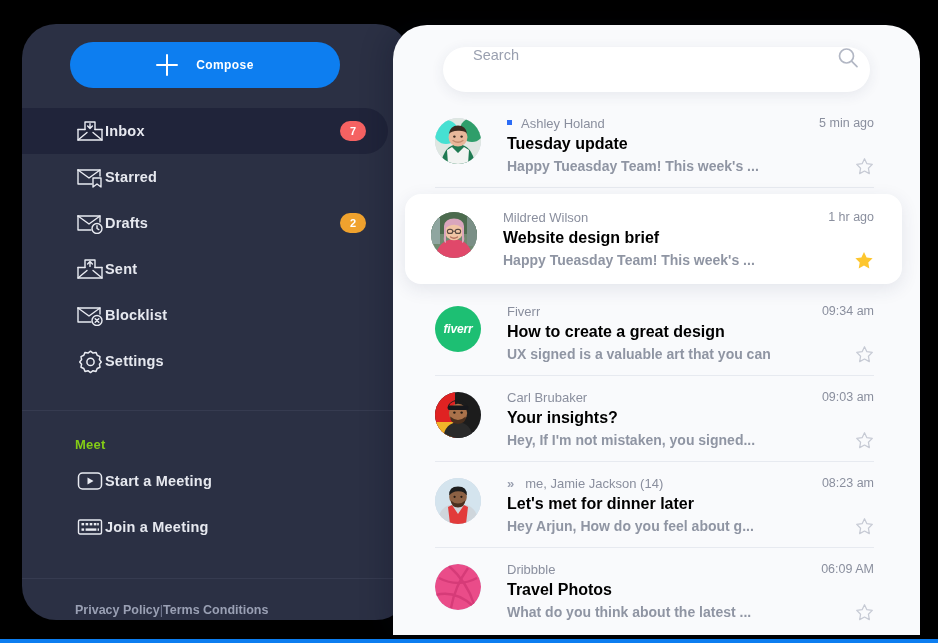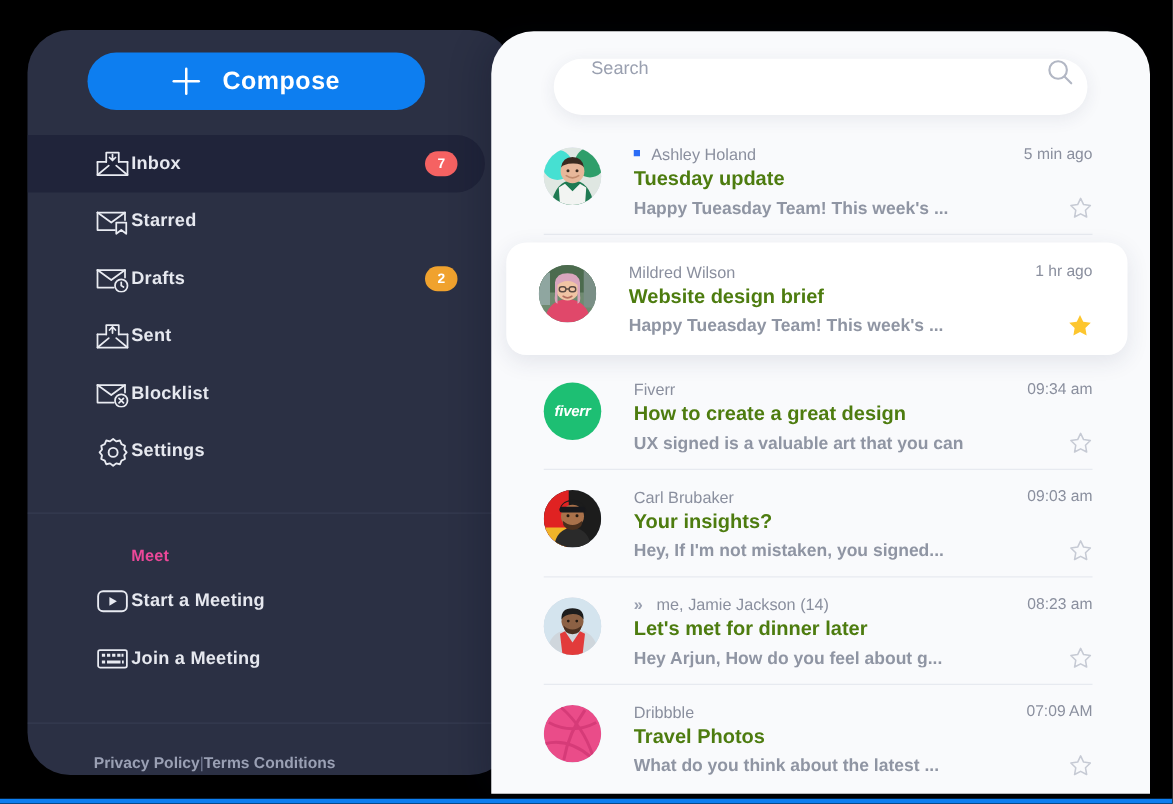--- a/index.html
+++ b/index.html
@@ -59,21 +59,21 @@
   .compose-btn .plus::before,
   .compose-btn .plus::after {
     content: "";
     position: absolute;
     background: #ffffff;
     border-radius: 1px;
   }
   .compose-btn .plus::before { left: 0; top: 10px; width: 22px; height: 2px; }
   .compose-btn .plus::after  { top: 0; left: 10px; width: 2px; height: 22px; }
   .compose-label {
-    font-size: 20px;
+    font-size: 12px;
     font-weight: bold;
     letter-spacing: 0.4px;
     color: #ffffff;
   }
 
   .nav {
     margin-top: 20px;
   }
 
   .nav-item {
@@ -124,24 +124,24 @@
 
   .divider {
     height: 1px;
     background: #363b50;
     margin: 0;
   }
 
   .meet-section { padding-top: 0; }
 
   .section-title {
-    padding: 26px 0 6px 83px;
+    padding: 26px 0 6px 53px;
     font-size: 13px;
     font-weight: bold;
-    color: #ec4899;
+    color: #84cc16;
     letter-spacing: 0.2px;
   }
 
   .footer-links {
     display: flex;
     align-items: center;
     gap: 0;
     padding: 24px 0 0 53px;
     font-size: 12.5px;
     color: #9aa0b4;
@@ -288,21 +288,21 @@
     font-size: 12.5px;
     color: #8a8f9e;
     white-space: nowrap;
     flex: 0 0 auto;
   }
 
   .subject {
     margin-top: 3px;
     font-size: 16px;
     font-weight: bold;
-    color: #4d7c0f;
+    color: #000000;
     white-space: nowrap;
     overflow: hidden;
     text-overflow: ellipsis;
   }
 
   .mail-bottom {
     display: flex;
     align-items: center;
     margin-top: 3px;
   }
@@ -649,21 +649,21 @@
               <path d="M4 14 Q23 24 42 14"></path>
               <path d="M1 31 Q20 26 38 42"></path>
               <path d="M14 2 Q32 18 39 40"></path>
               <path d="M33 4 Q20 22 16 44"></path>
             </g>
           </svg>
         </div>
         <div class="mail-body">
           <div class="mail-top">
             <span class="sender">Dribbble</span>
-            <span class="time">07:09 AM</span>
+            <span class="time">06:09 AM</span>
           </div>
           <div class="subject">Travel Photos</div>
           <div class="mail-bottom">
             <span class="preview">What do you think about the latest ...</span>
             <span class="star">
               <svg width="19" height="19" viewBox="0 0 20 20" fill="none" stroke="#c6cad4" stroke-width="1.3" stroke-linejoin="round">
                 <path d="M10 1.8 L12.5 7 L18.2 7.8 L14.1 11.8 L15.1 17.5 L10 14.8 L4.9 17.5 L5.9 11.8 L1.8 7.8 L7.5 7 Z"></path>
               </svg>
             </span>
           </div>

